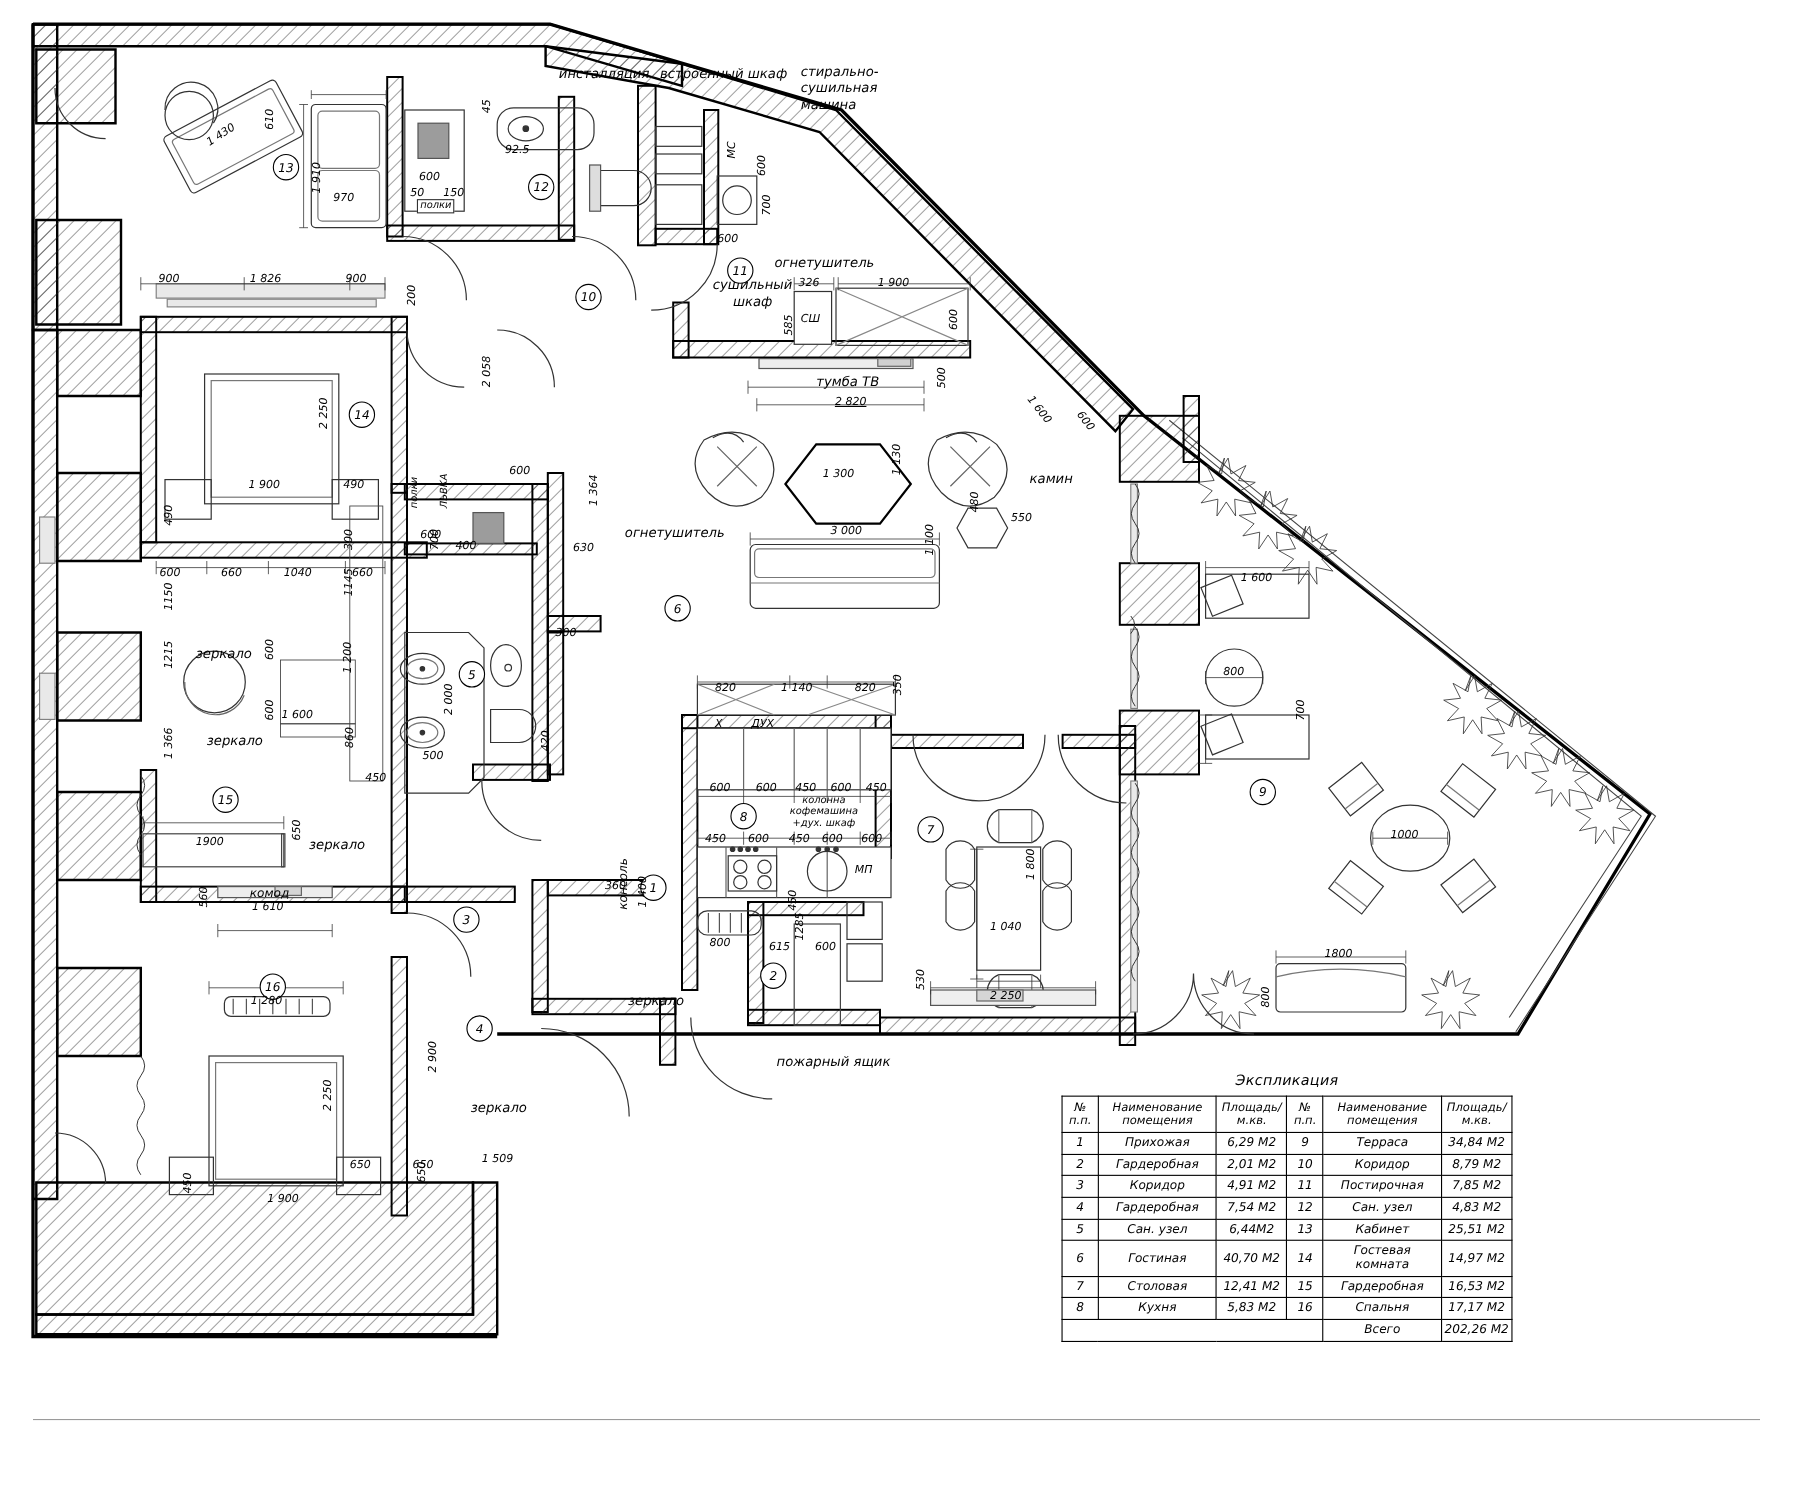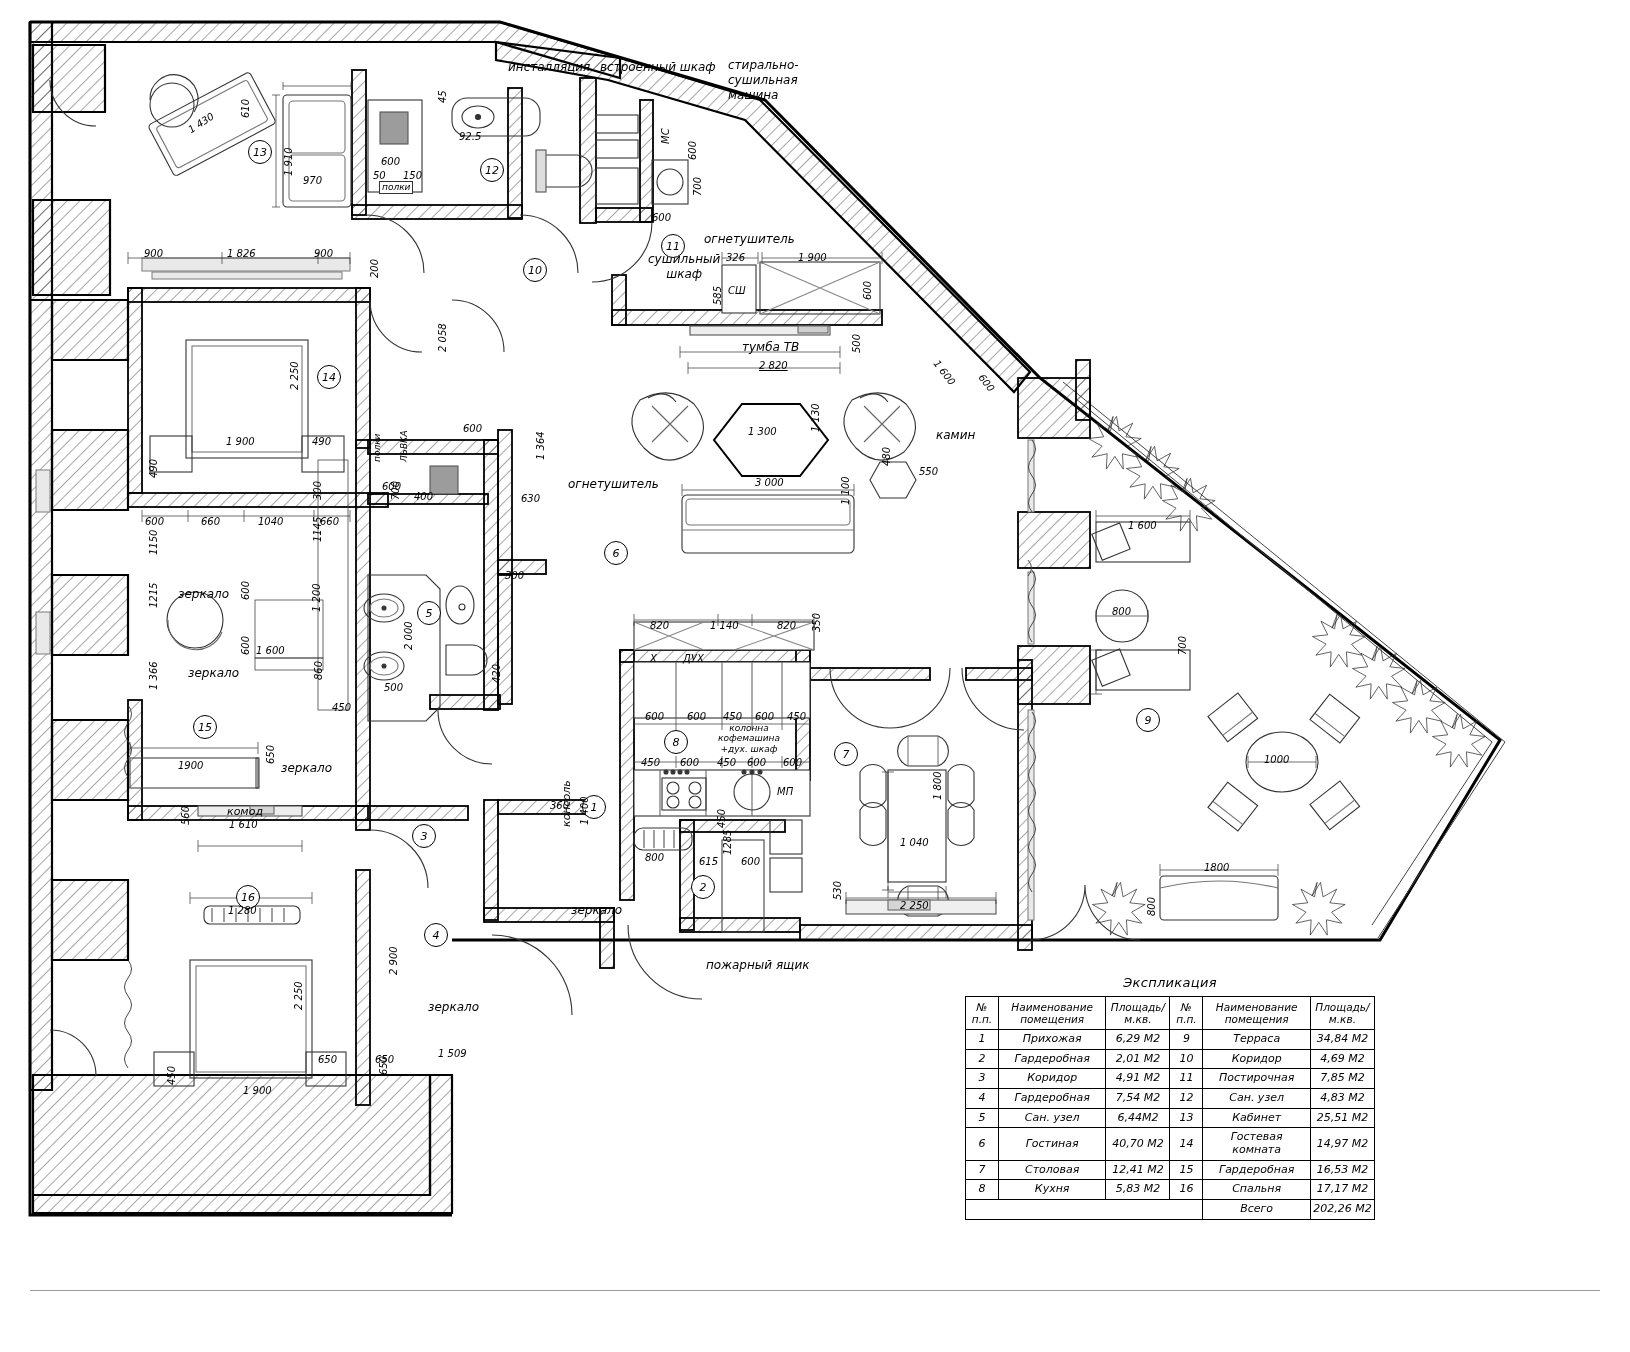--- a/index.html
+++ b/index.html
@@ -602,21 +602,21 @@
           <td class="num">9</td>
           <td class="nm">Терраса</td>
           <td class="ar">34,84 М2</td>
         </tr>
         <tr>
           <td class="num">2</td>
           <td class="nm">Гардеробная</td>
           <td class="ar">2,01 М2</td>
           <td class="num">10</td>
           <td class="nm">Коридор</td>
-          <td class="ar">4,69 М2</td>
+          <td class="ar">8,79 М2</td>
         </tr>
         <tr>
           <td class="num">3</td>
           <td class="nm">Коридор</td>
           <td class="ar">4,91 М2</td>
           <td class="num">11</td>
           <td class="nm">Постирочная</td>
           <td class="ar">7,85 М2</td>
         </tr>
         <tr>

